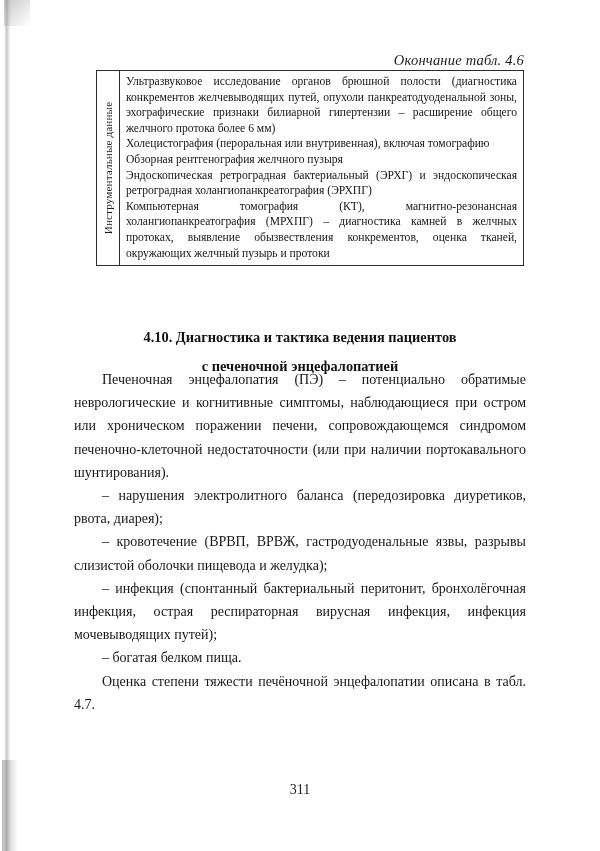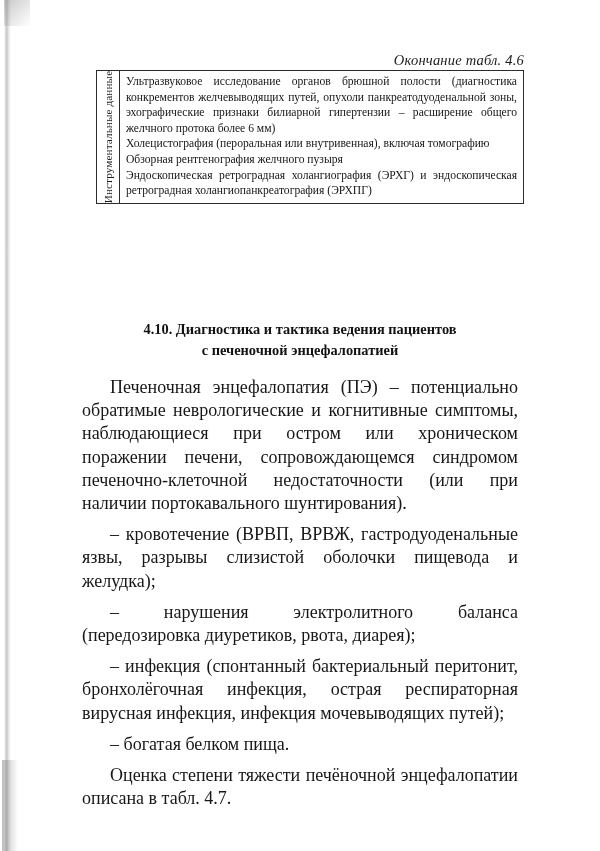--- a/index.html
+++ b/index.html
@@ -123,32 +123,32 @@
     position: absolute;
     left: 60px;
     top: 307px;
     width: 480px;
     text-align: center;
     font-weight: bold;
     font-size: 14.4px;
     line-height: 21px;
     color: #121212;
   }
-  .sec-head .ln { display: block; }
+  .sec-head .ln { display: block; margin-top: 8px; }
 
   
   .body-copy {
     position: absolute;
     left: 74px;
     top: 368px;
     width: 452px;
   }
   .para {
-    margin: 8px;
-    font-size: 18px;
+    margin: 0;
+    font-size: 14px;
     line-height: 23.2px;
     text-align: justify;
     text-justify: inter-word;
     text-indent: 28px;
     color: #171717;
   }
   .para.dash { text-indent: 28px; }
 
   
   .folio {
@@ -173,32 +173,34 @@
   <div class="running-head">Окончание табл. 4.6</div>
 
   <div class="tbl">
     <div class="tbl-rowhead">
       <span class="tbl-rowhead-label">Инструментальные данные</span>
     </div>
     <div class="tbl-body">
       <p class="tbl-cell">Ультразвуковое исследование органов брюшной полости (диагностика конкрементов  желчевыводящих путей,   опухоли панкреатодуоденальной зоны, эхографические признаки билиарной гипертензии – расширение общего желчного протока более 6 мм)</p>
       <p class="tbl-cell">Холецистография (пероральная или внутривенная), включая томографию</p>
       <p class="tbl-cell">Обзорная рентгенография желчного пузыря</p>
-      <p class="tbl-cell">Эндоскопическая ретроградная холангиография (ЭРХГ) и эндоскопическая ретроградная  холангиопанкреатография (ЭРХПГ)</p>
+      <p class="tbl-cell">Эндоскопическая ретроградная бактериальный (ЭРХГ) и эндоскопическая ретроградная  холангиопанкреатография (ЭРХПГ)</p>
+      <p class="tbl-cell">Компьютерная томография (КТ), магнитно-резонансная холангиопанкреатография (МРХПГ) – диагностика камней в желчных протоках, выявление обызвествления конкрементов, оценка тканей, окружающих желчный пузырь и протоки</p>
     </div>
   </div>
 
   <h2 class="sec-head">
     <span class="ln">4.10. Диагностика и тактика ведения пациентов</span>
     <span class="ln">с печеночной энцефалопатией</span>
   </h2>
 
   <div class="body-copy">
     <p class="para">Печеночная энцефалопатия (ПЭ) – потенциально обратимые неврологические и когнитивные симптомы, наблюдающиеся при остром или хроническом поражении печени, сопровождающемся синдромом печеночно-клеточной недостаточности (или при наличии портокавального шунтирования).</p>
+    <p class="para dash">– нарушения электролитного баланса (передозировка диуретиков, рвота, диарея);</p>
     <p class="para dash">– кровотечение (ВРВП, ВРВЖ, гастродуоденальные язвы, разрывы слизистой оболочки пищевода и желудка);</p>
-    <p class="para dash">– нарушения электролитного баланса (передозировка диуретиков, рвота, диарея);</p>
     <p class="para dash">– инфекция (спонтанный бактериальный перитонит, бронхолёгочная инфекция, острая респираторная вирусная инфекция, инфекция мочевыводящих путей);</p>
     <p class="para dash">– богатая белком пища.</p>
     <p class="para">Оценка степени тяжести печёночной энцефалопатии описана в  табл. 4.7.</p>
   </div>
 
+  <div class="folio">311</div>
 
 </div>
 
 </body></html>

